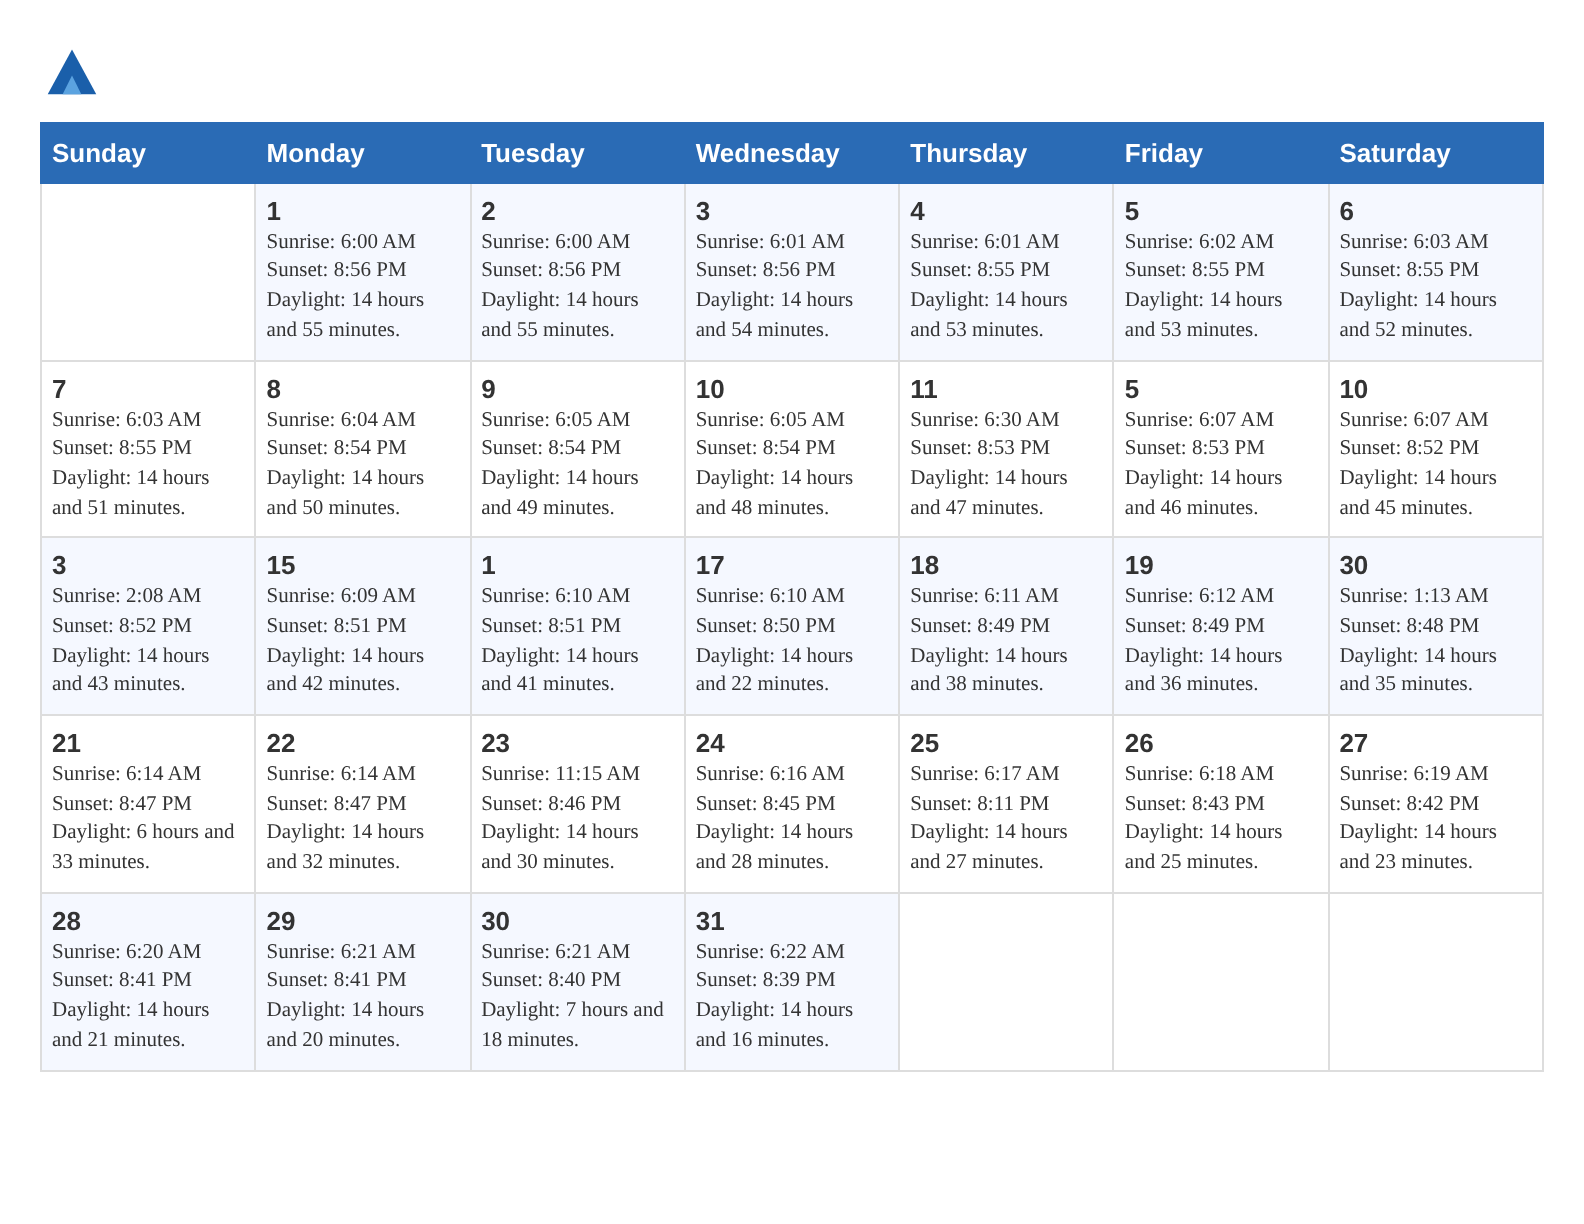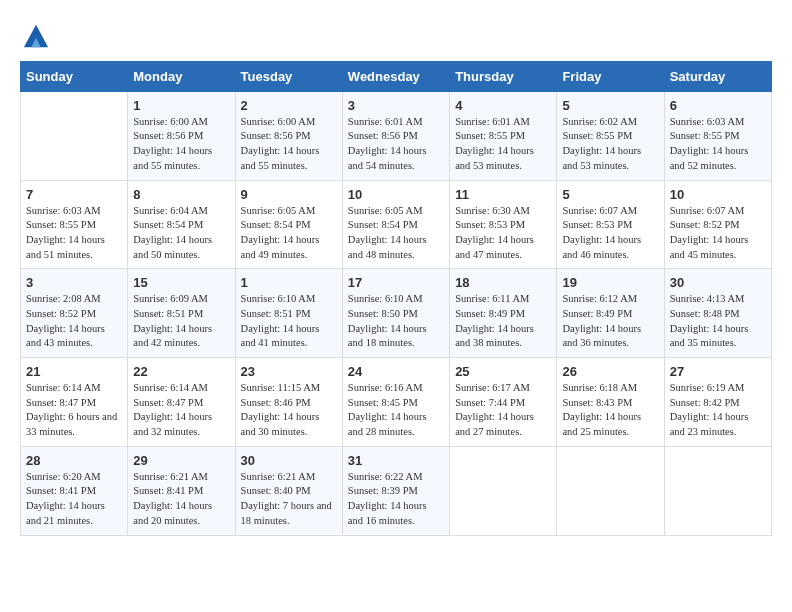--- a/index.html
+++ b/index.html
@@ -253,21 +253,21 @@
           <span>Sunrise: 6:10 AM</span><br>
           <span>Sunset: 8:51 PM</span><br>
           <span>Daylight: 14 hours and 41 minutes.</span>
         </div>
         </td>
         <td>
           <span class="day-number">17</span>
         <div class="day-detail">
           <span>Sunrise: 6:10 AM</span><br>
           <span>Sunset: 8:50 PM</span><br>
-          <span>Daylight: 14 hours and 18 minutes.</span>
+          <span>Daylight: 14 hours and 22 minutes.</span>
         </div>
         </td>
         <td>
           <span class="day-number">18</span>
         <div class="day-detail">
           <span>Sunrise: 6:11 AM</span><br>
           <span>Sunset: 8:49 PM</span><br>
           <span>Daylight: 14 hours and 38 minutes.</span>
         </div>
         </td>
@@ -275,21 +275,21 @@
           <span class="day-number">19</span>
         <div class="day-detail">
           <span>Sunrise: 6:12 AM</span><br>
           <span>Sunset: 8:49 PM</span><br>
           <span>Daylight: 14 hours and 36 minutes.</span>
         </div>
         </td>
         <td>
           <span class="day-number">30</span>
         <div class="day-detail">
-          <span>Sunrise: 4:13 AM</span><br>
+          <span>Sunrise: 1:13 AM</span><br>
           <span>Sunset: 8:48 PM</span><br>
           <span>Daylight: 14 hours and 35 minutes.</span>
         </div>
         </td>
       </tr>
       <tr>
         <td>
           <span class="day-number">21</span>
         <div class="day-detail">
           <span>Sunrise: 6:14 AM</span><br>
@@ -318,21 +318,21 @@
         <div class="day-detail">
           <span>Sunrise: 6:16 AM</span><br>
           <span>Sunset: 8:45 PM</span><br>
           <span>Daylight: 14 hours and 28 minutes.</span>
         </div>
         </td>
         <td>
           <span class="day-number">25</span>
         <div class="day-detail">
           <span>Sunrise: 6:17 AM</span><br>
-          <span>Sunset: 7:44 PM</span><br>
+          <span>Sunset: 8:11 PM</span><br>
           <span>Daylight: 14 hours and 27 minutes.</span>
         </div>
         </td>
         <td>
           <span class="day-number">26</span>
         <div class="day-detail">
           <span>Sunrise: 6:18 AM</span><br>
           <span>Sunset: 8:43 PM</span><br>
           <span>Daylight: 14 hours and 25 minutes.</span>
         </div>

